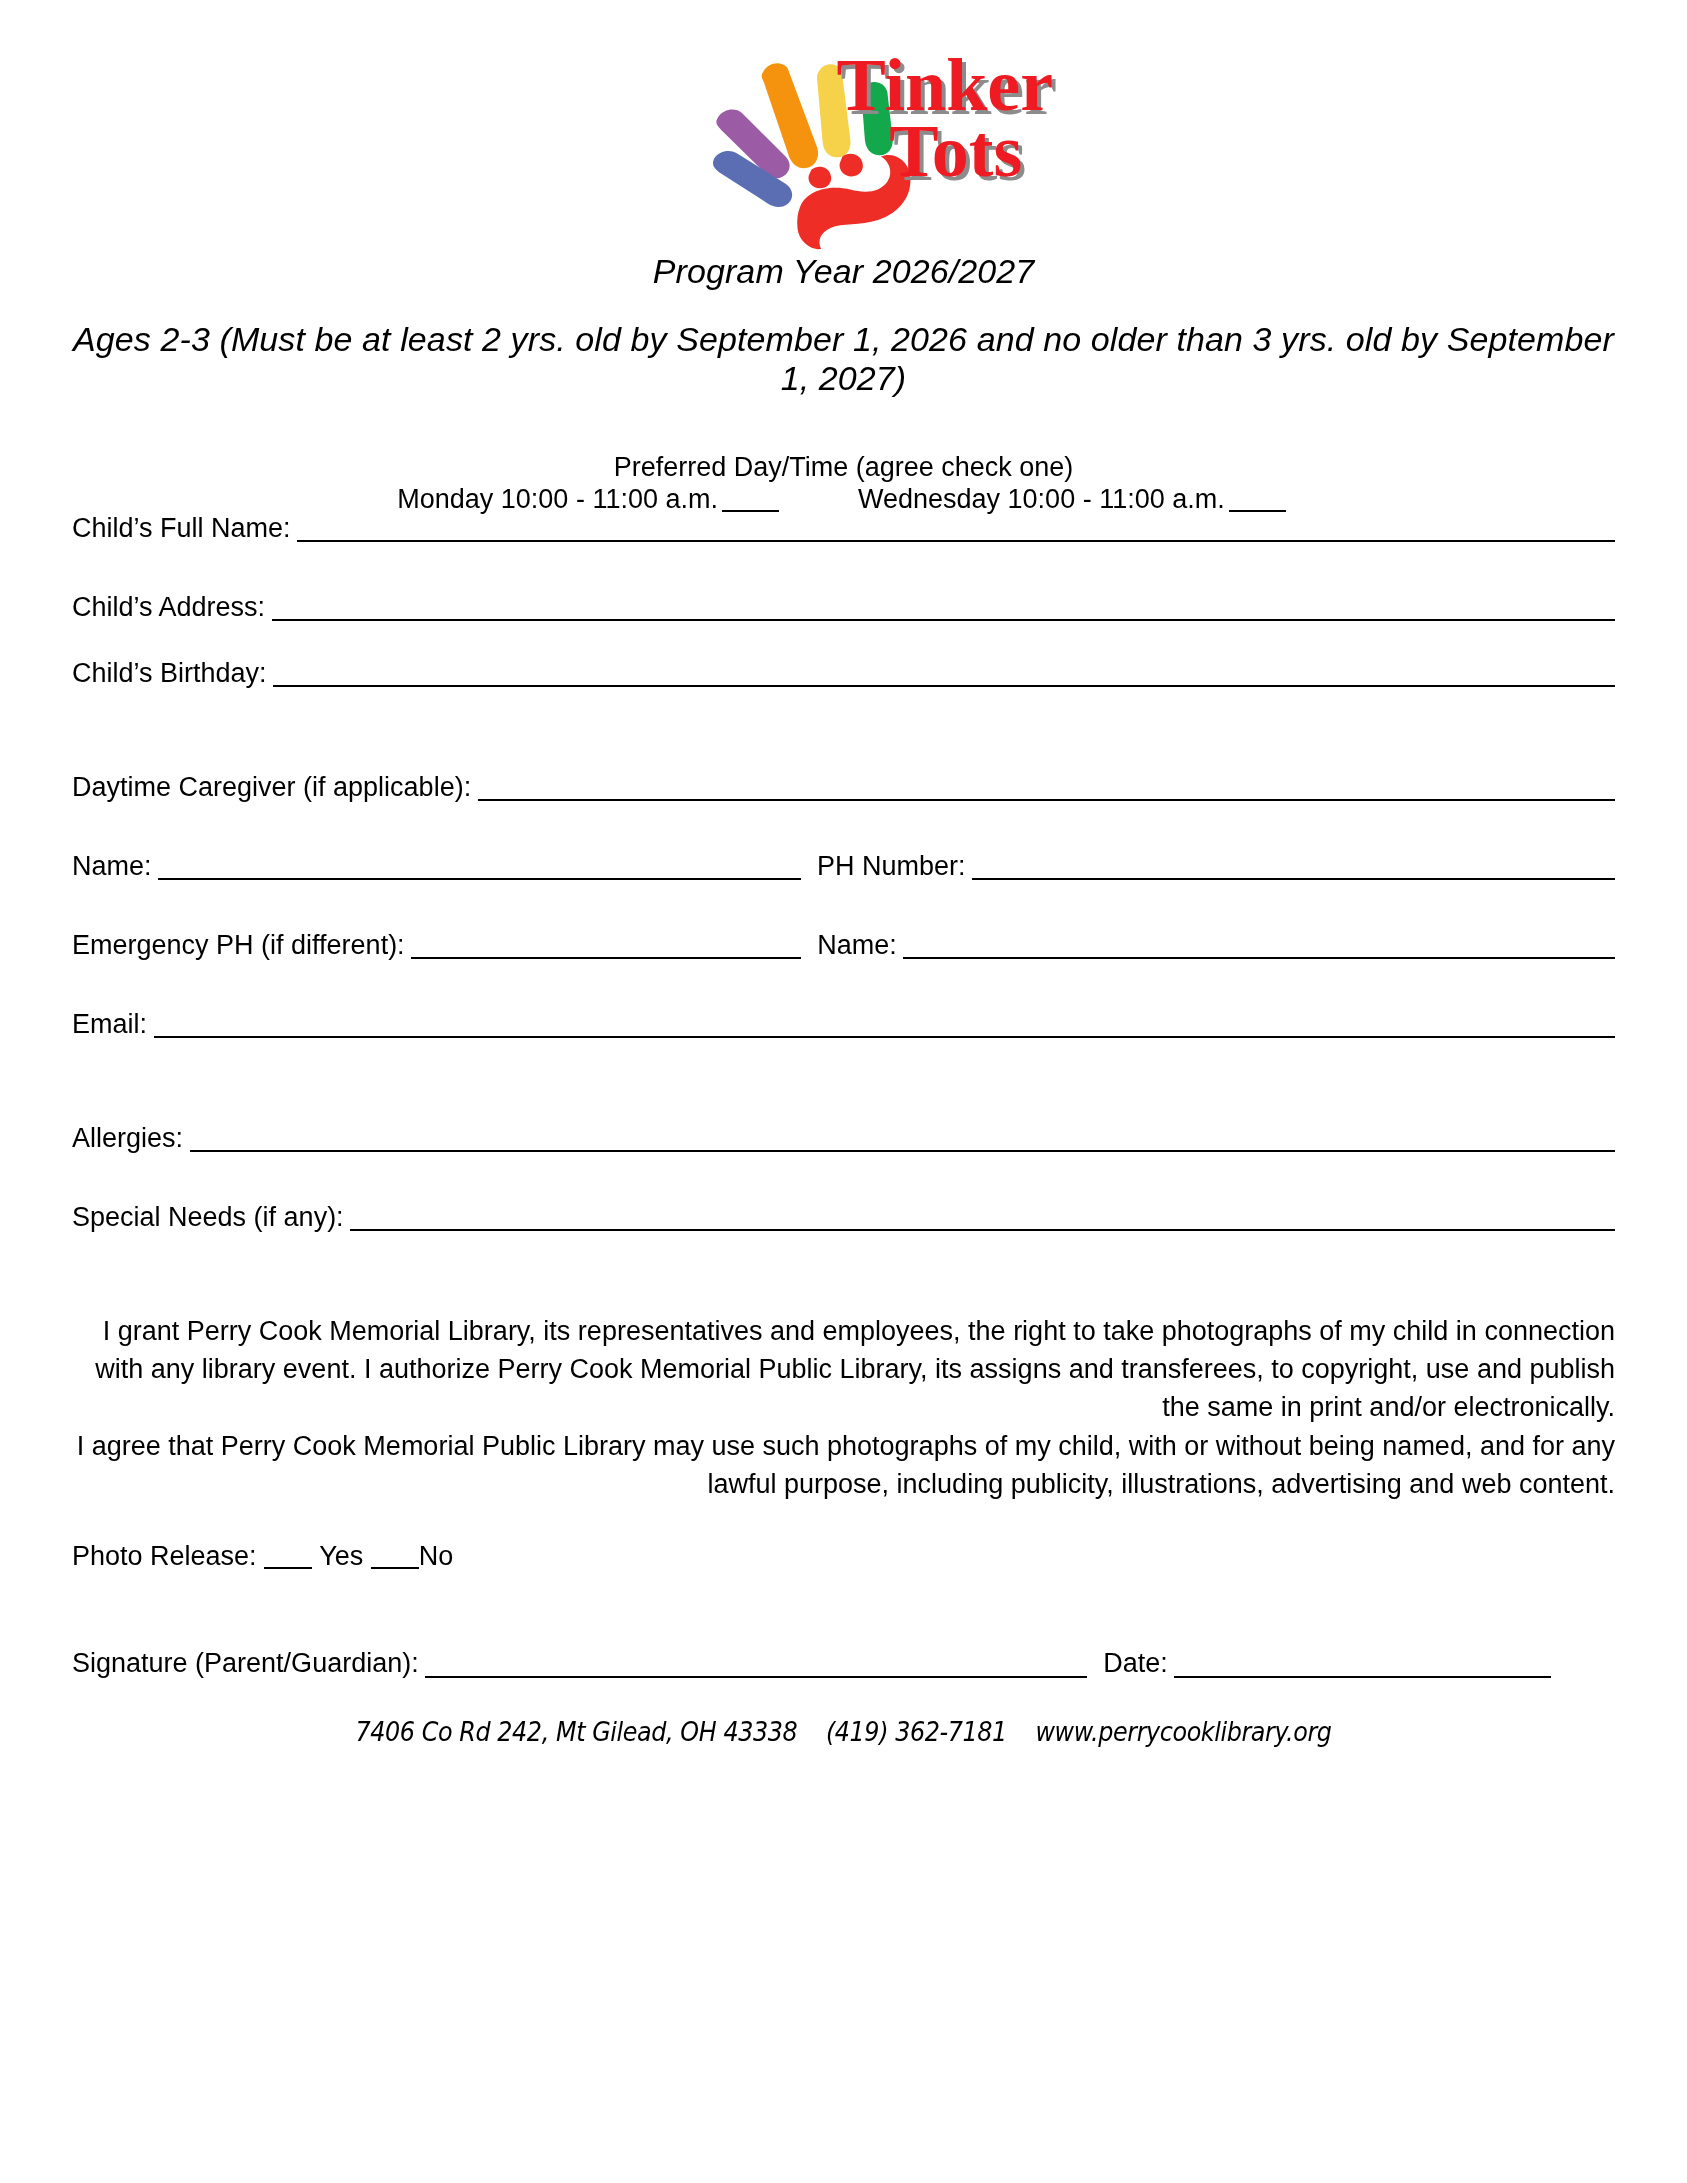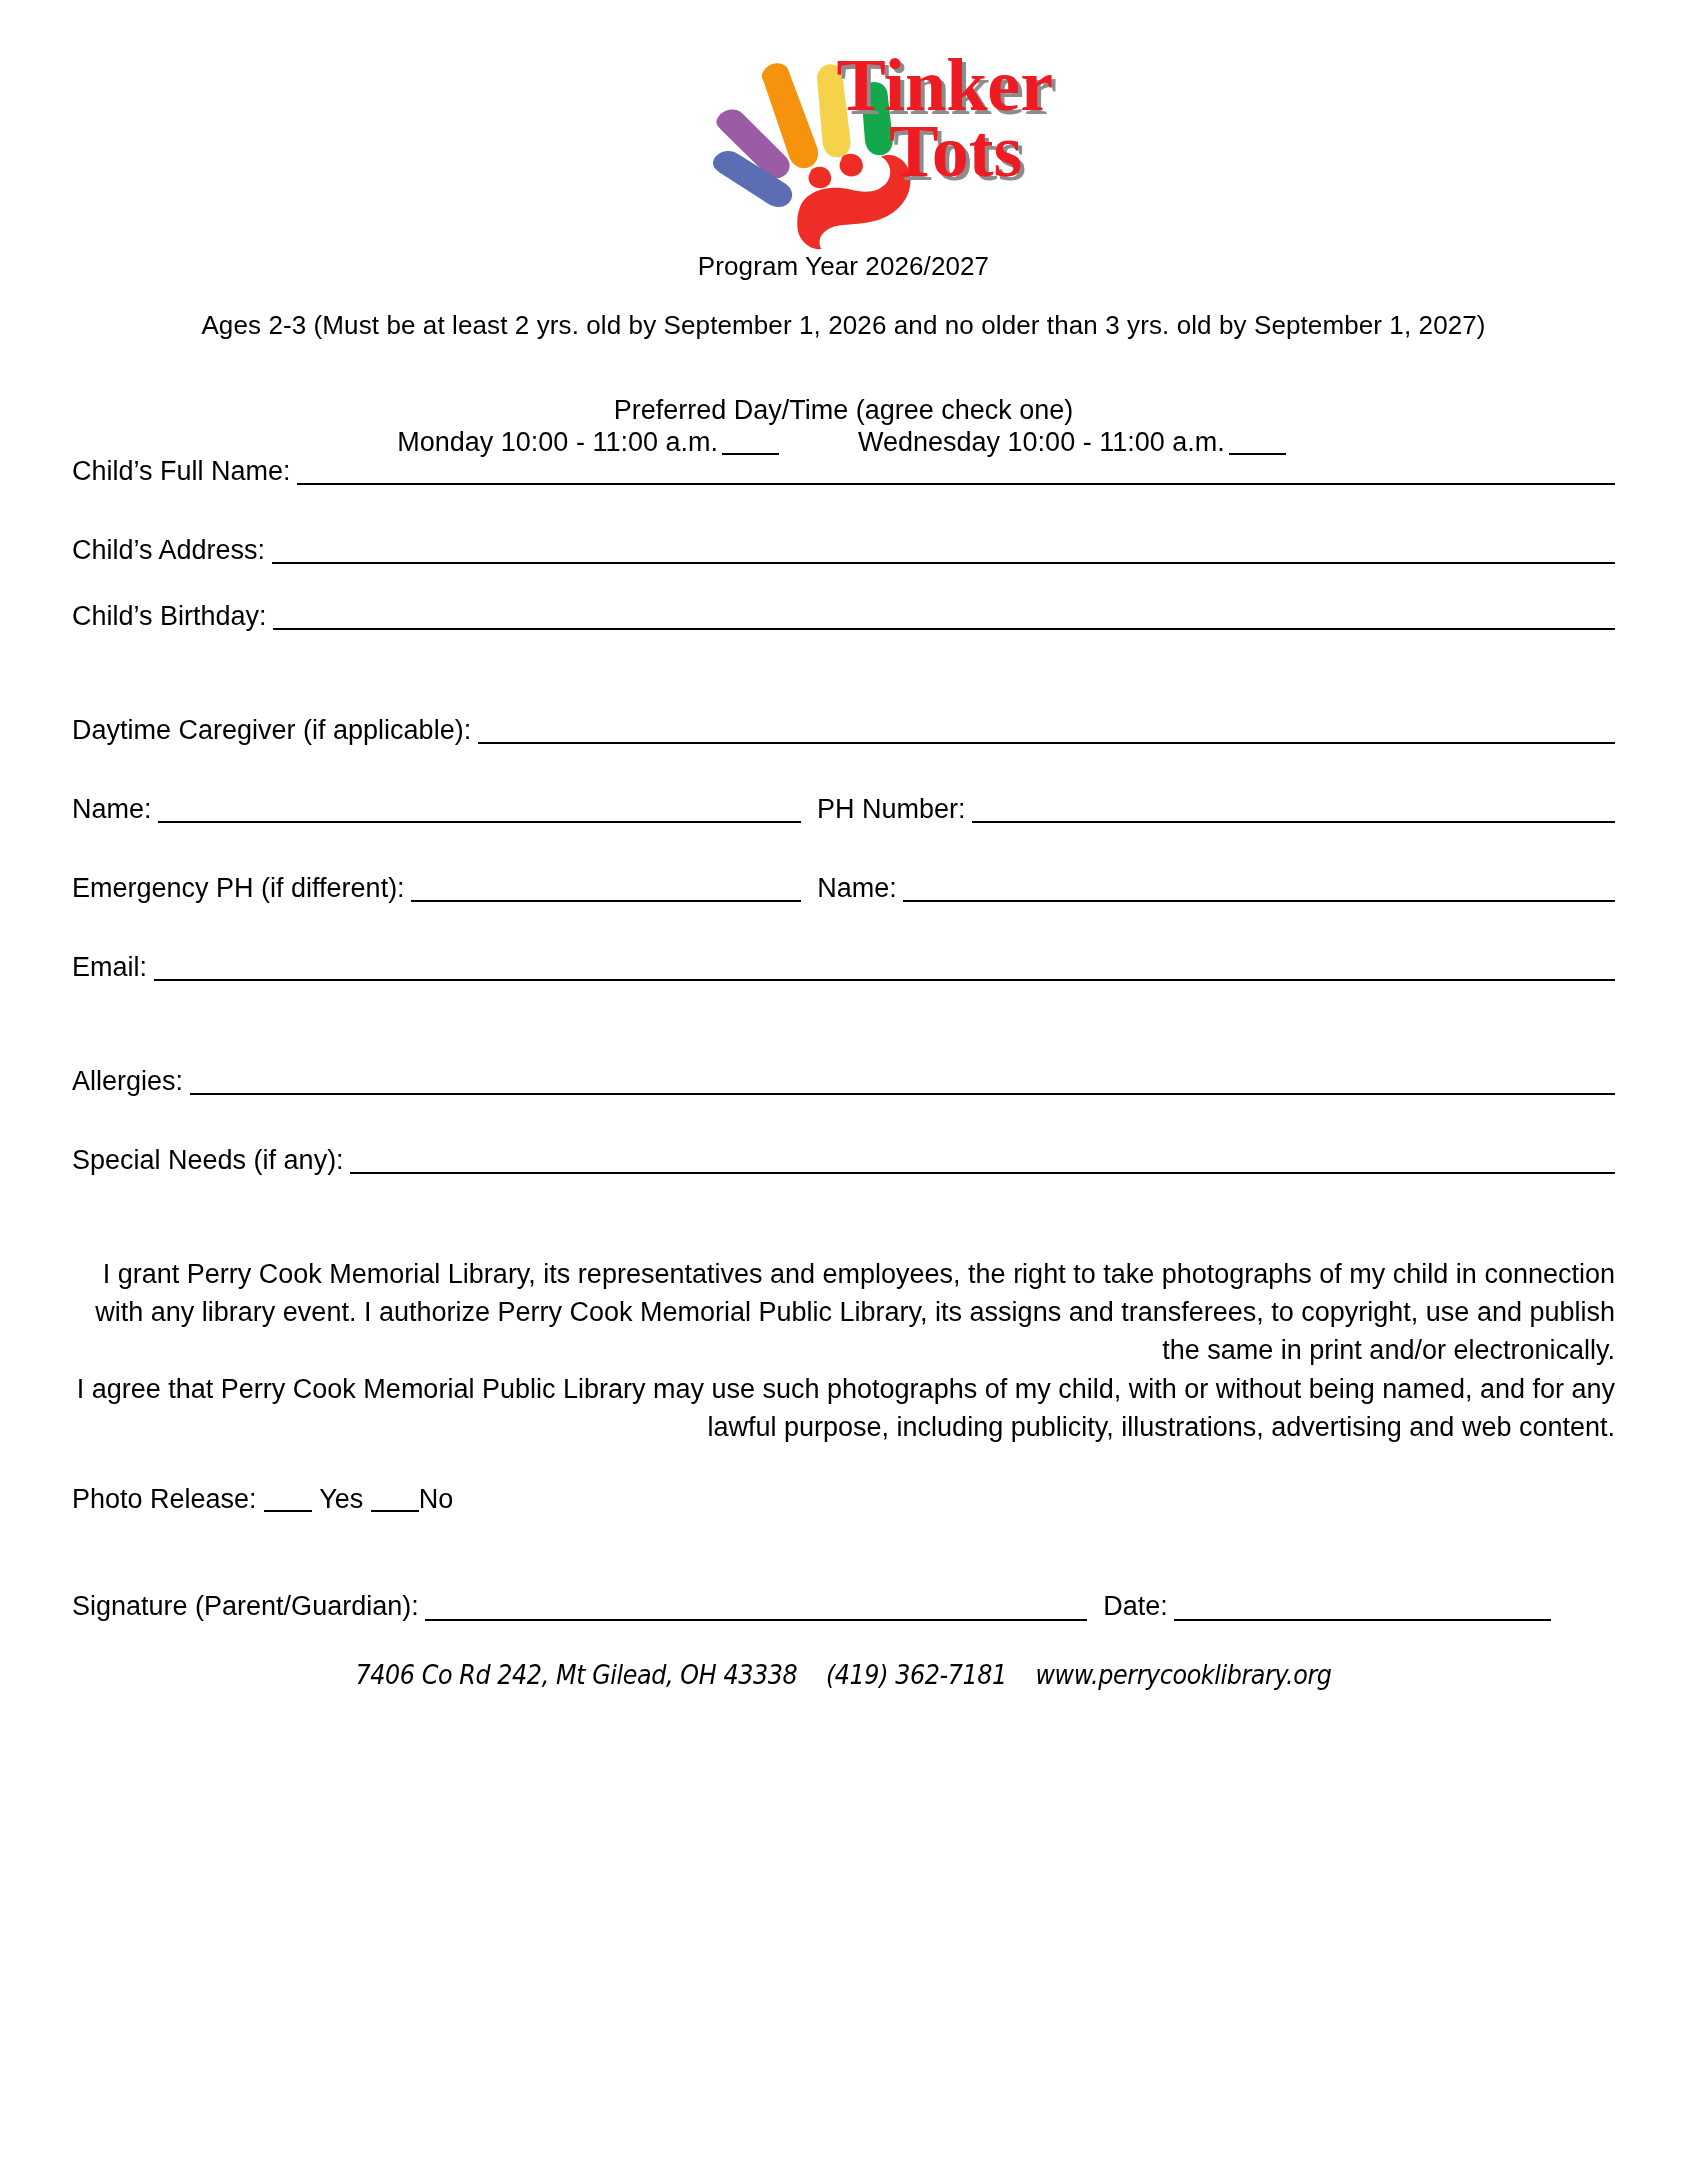--- a/index.html
+++ b/index.html
@@ -35,23 +35,24 @@
     left: 629px;
     top: 40px;
     width: 370px;
     height: 212px;
   }
   .logo svg { display: block; width: 100%; height: 100%; }
 
   
   .hdr-line {
     text-align: center;
-    font-size: 26px;
+    font-size: 34px;
     line-height: 1.14;
     letter-spacing: 0.1px;
+    font-style: italic;
   }
   .hdr-program { margin-top: 1.3px; }
   .hdr-ages { margin-top: 29px; }
 
   .pref-block { margin-top: 54px; }
   .pref-title { text-align: center; font-size: 27px; }
   .pref-choices {
     text-align: center;
     font-size: 27px;
     margin-top: 1px;

